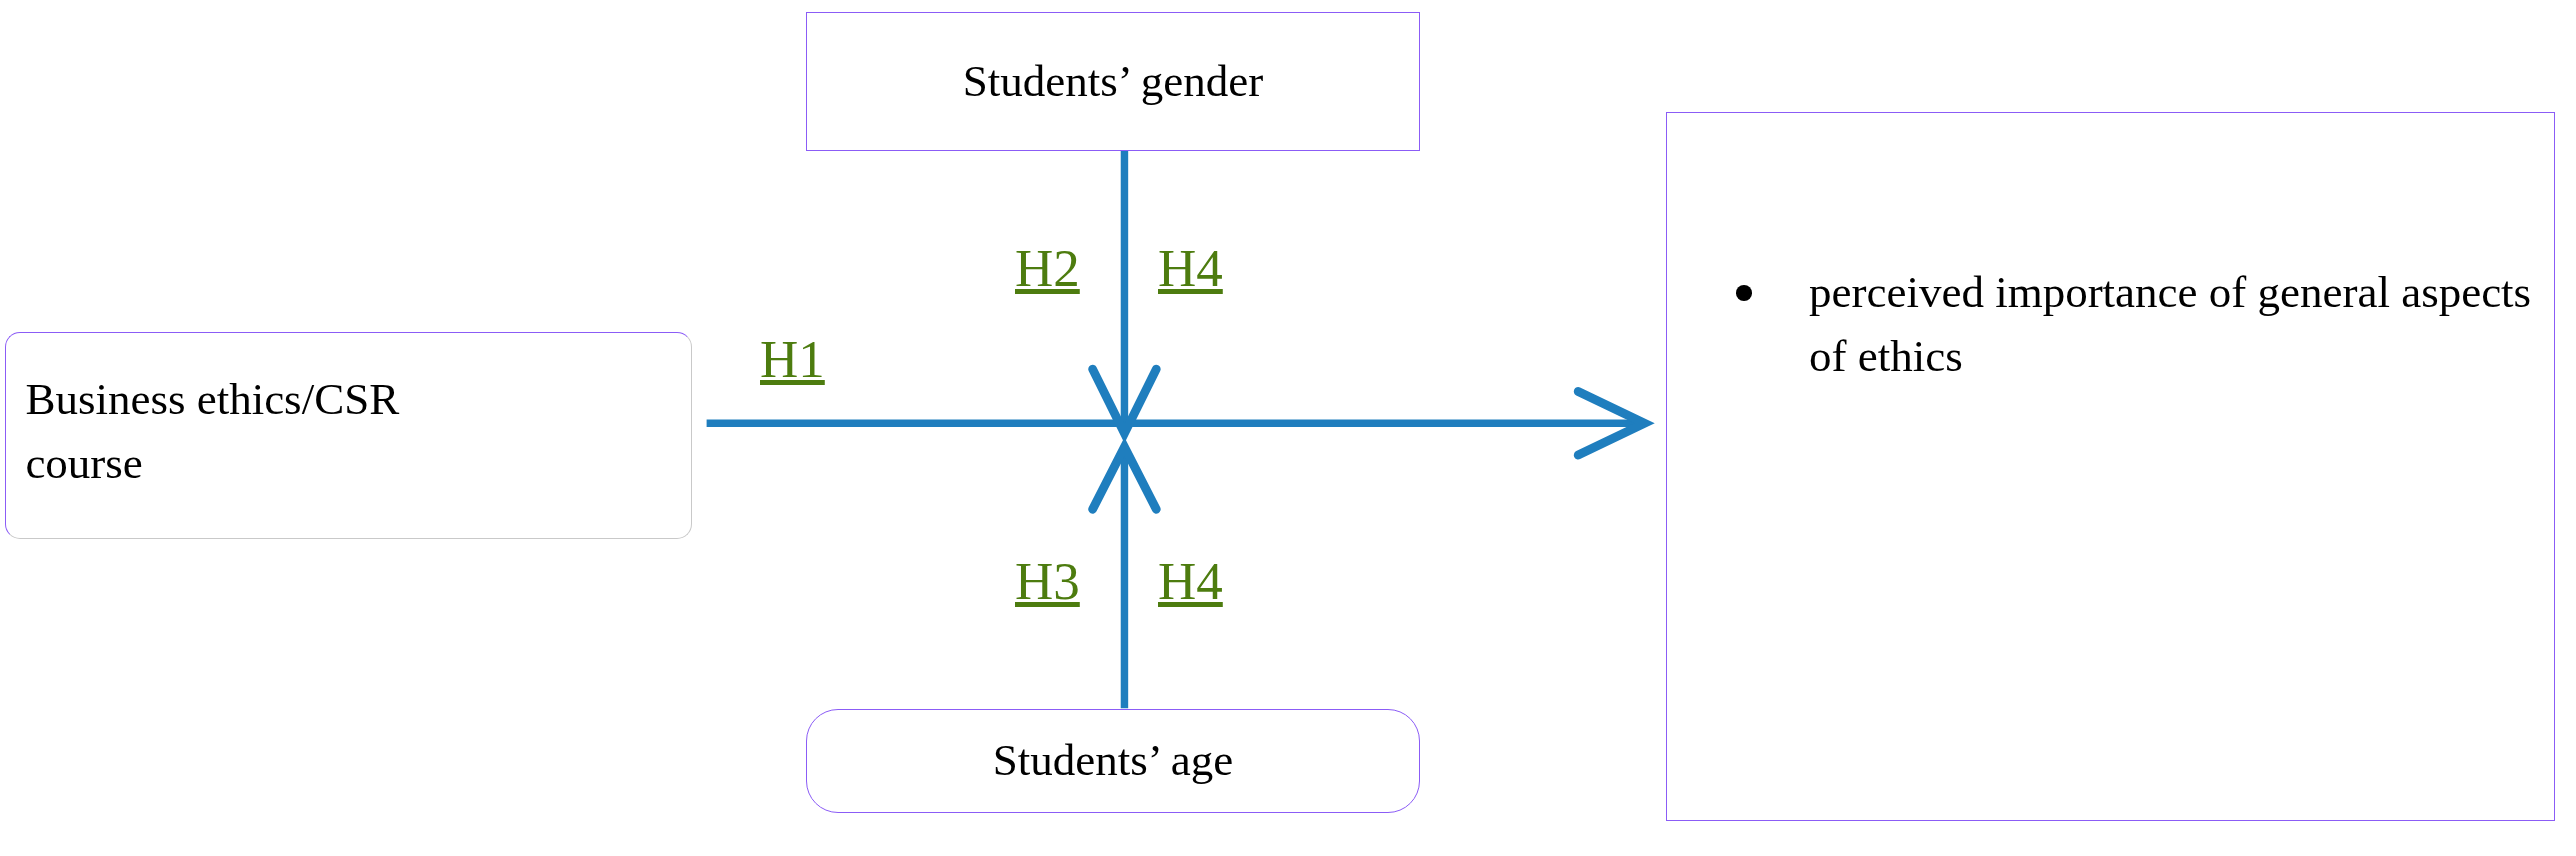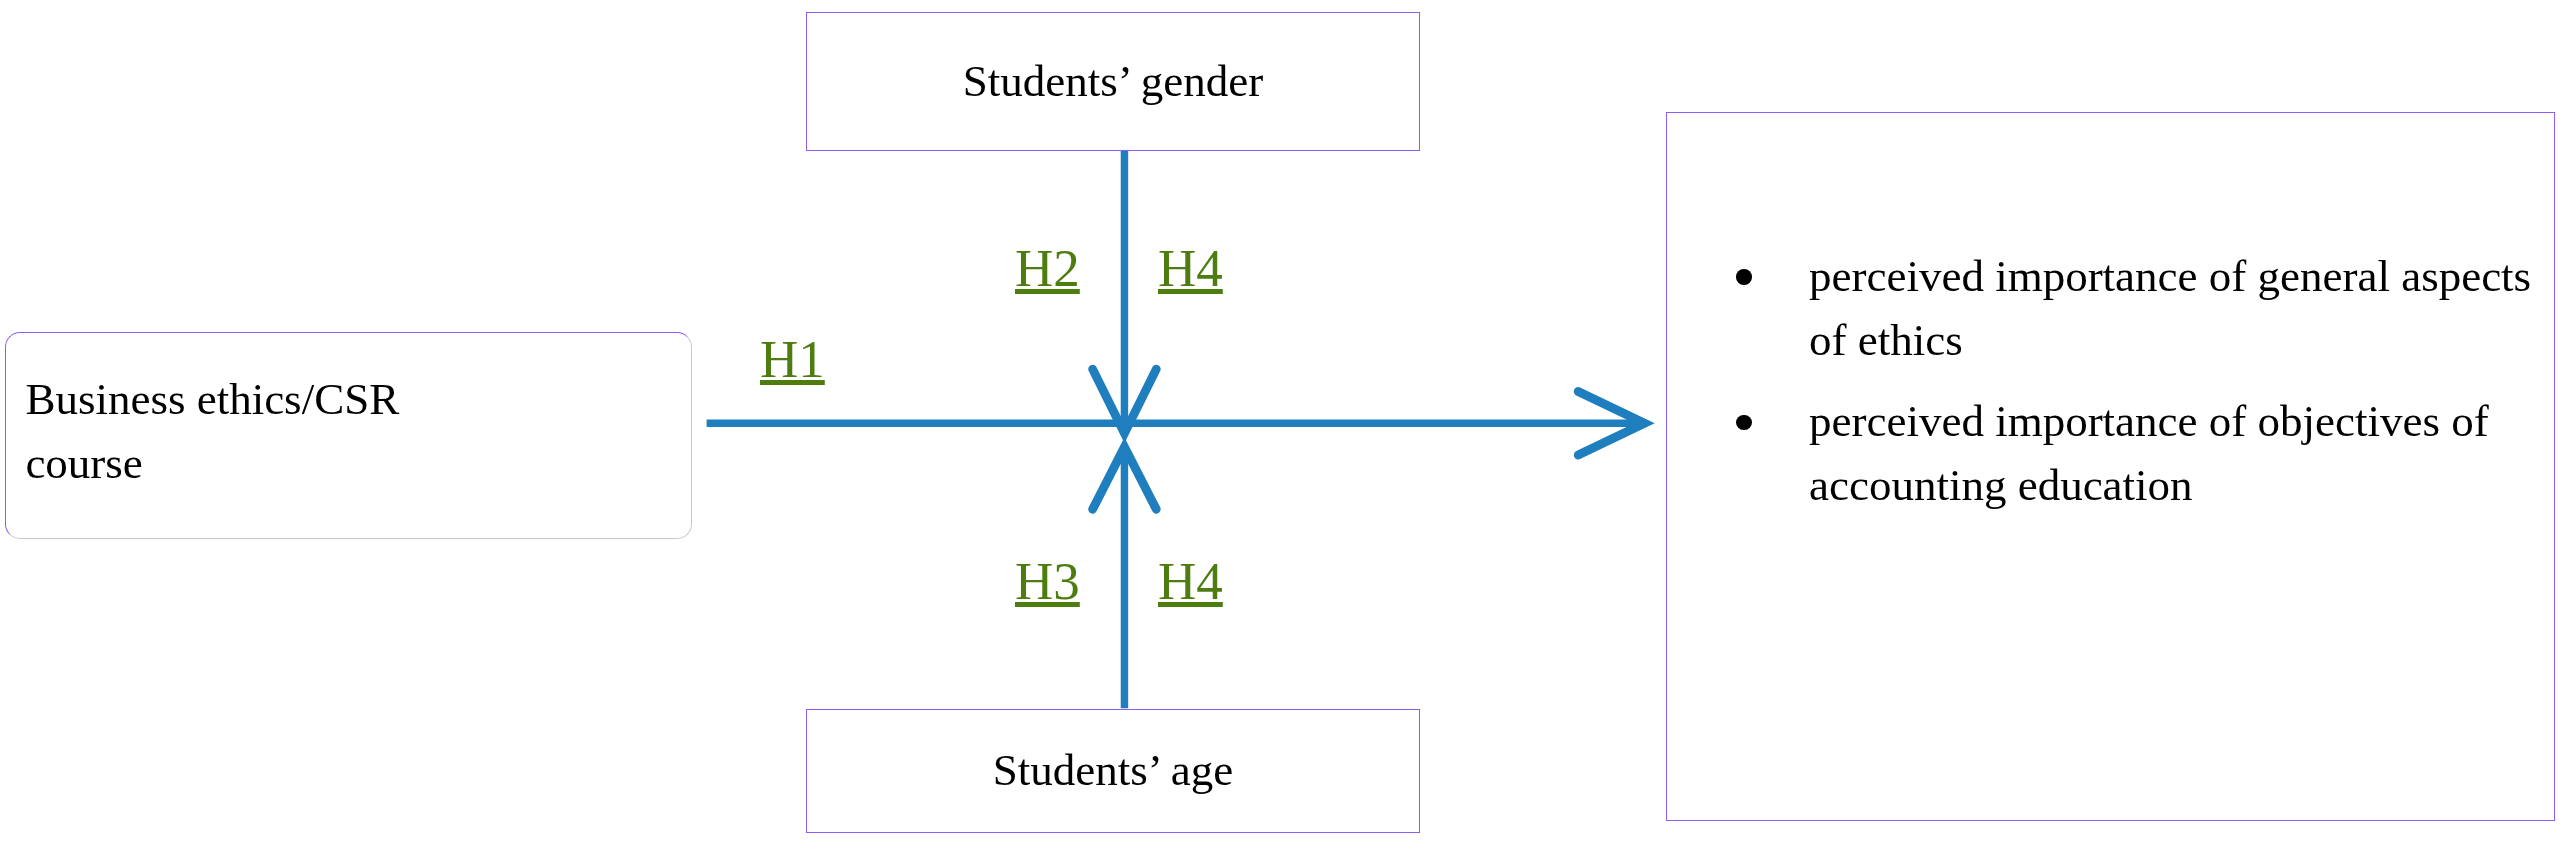--- a/index.html
+++ b/index.html
@@ -69,21 +69,22 @@
     top: 50%;
     transform: translateY(-50%);
     text-align: center;
   }
 
   
   #box-age {
     left: 806px;
     top: 709px;
     width: 614px;
-    height: 124px;
+    height: 104px;
+    border-radius: 32px;
   }
 
   
   #box-outcome {
     left: 1666px;
     top: 112px;
     width: 889px;
     height: 709px;
   }
   #outcome-heading {
@@ -91,21 +92,21 @@
     left: 34px;
     top: 28.4px;
     width: 813px;
     font-size: 45px;
     line-height: 1.4;
     text-align: left;
   }
   #outcome-list {
     position: absolute;
     left: 34px;
-    top: 132px;
+    top: 148px;
     width: 833px;
     margin: 0;
     padding: 0;
     list-style: none;
   }
   #outcome-list li {
     position: relative;
     padding-left: 108px;
     font-size: 45px;
     line-height: 1.42;
@@ -182,24 +183,20 @@
   <div class="node-box" id="box-age">
     <div class="box-text">Students’ age</div>
   </div>
 
   <div class="node-box" id="box-outcome">
     <ul id="outcome-list">
       <li>
         <span class="bullet-dot"></span>
         <span>perceived importance of general aspects of ethics</span>
       </li>
-      <li>
-        <span class="bullet-dot"></span>
-        <span>perceived importance of objectives of accounting education</span>
-      </li>
     </ul>
   </div>
 
   <div class="h-label" id="label-h1">H1</div>
 
   <div class="h-label" id="label-h2">H2</div>
 
   <div class="h-label" id="label-h4-top">H4</div>
 
   <div class="h-label" id="label-h3">H3</div>

